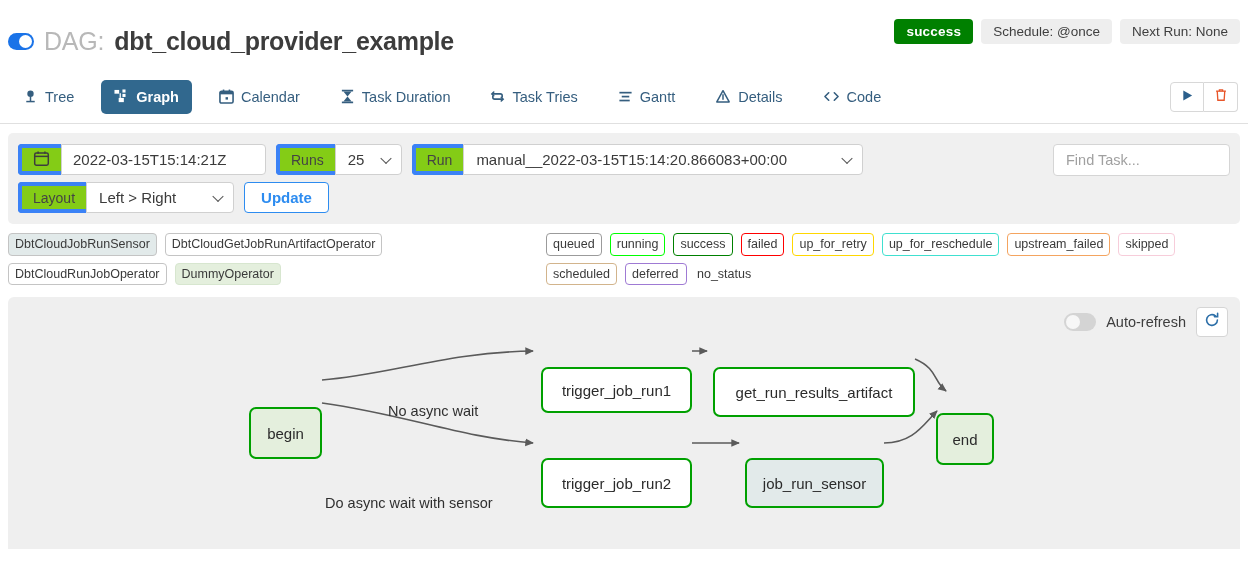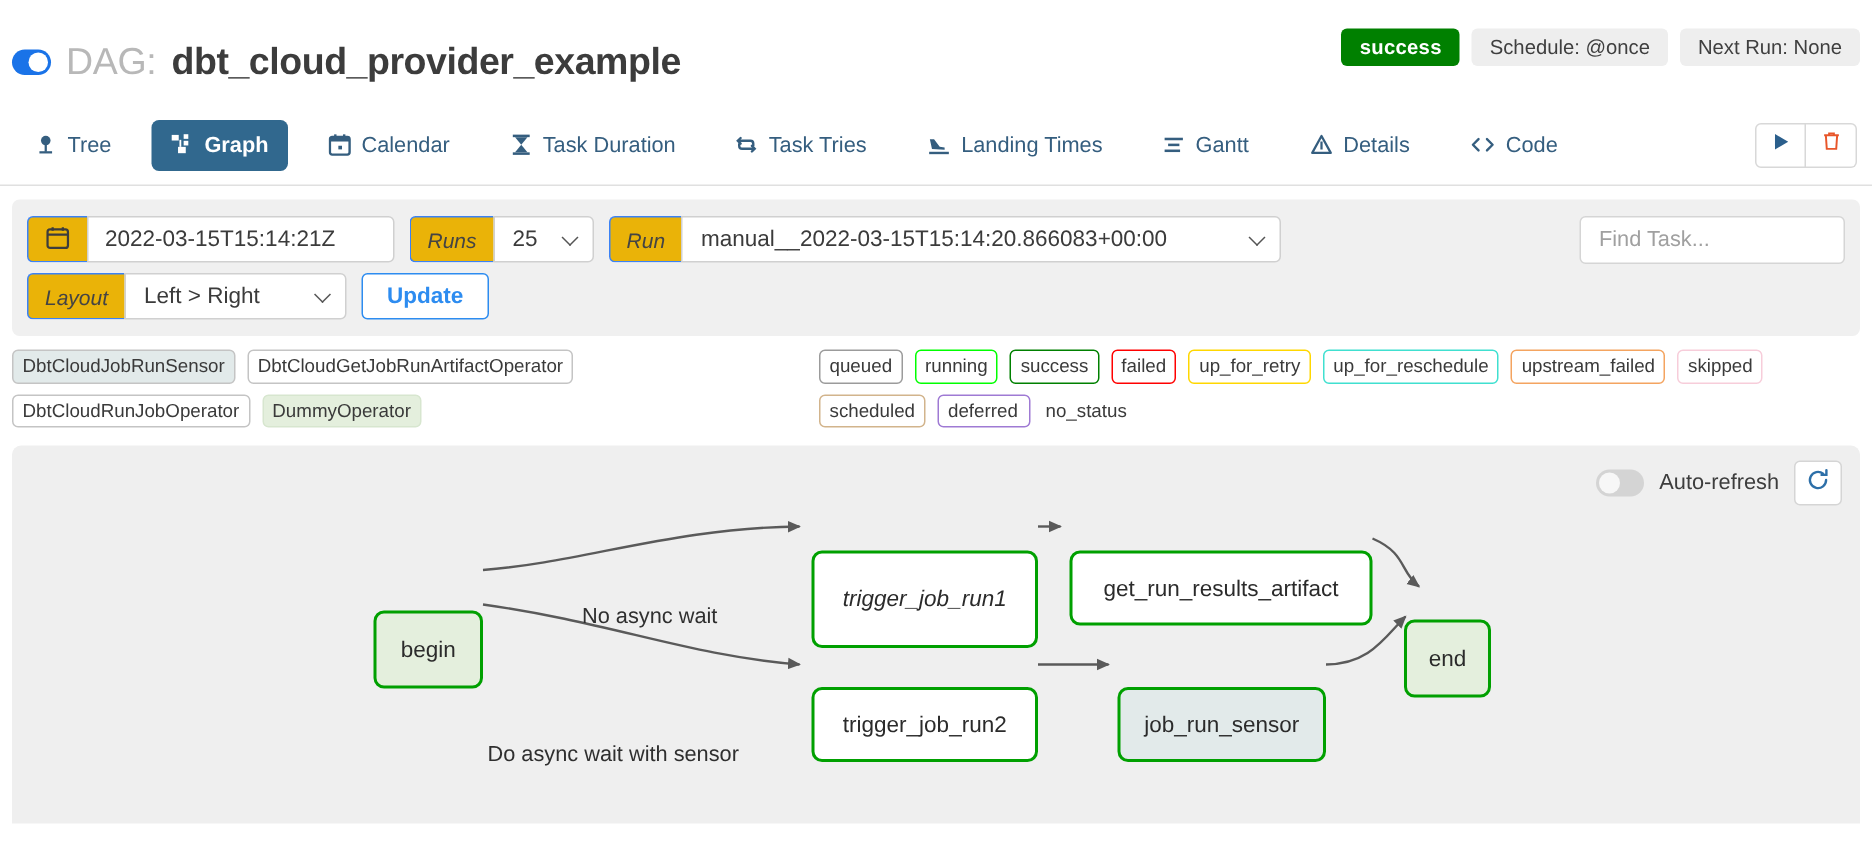--- a/index.html
+++ b/index.html
@@ -124,28 +124,27 @@
   }
   .filter-row {
     display: flex;
     align-items: center;
     position: relative;
   }
   .filter-row + .filter-row { margin-top: 7px; }
 
   .input-group { display: flex; align-items: stretch; }
   .ig-addon {
-    background: #eab308;
-    border: 1px solid #3b82f6;
+    background: #84cc16;
+    border: 4px solid #3b82f6;
     display: flex; align-items: center; justify-content: center;
     padding: 0 11px;
     font-size: 14px;
     color: #444;
     white-space: nowrap;
-    font-style: italic;
   }
   .ig-addon.left  { border-radius: 4px 0 0 4px; border-right: none; }
   .ig-field {
     background: #ffffff;
     border: 1px solid #d0d0d0;
     padding: 6px 11px;
     font-size: 15px;
     color: #3b3b3b;
     display: flex; align-items: center;
     white-space: nowrap;
@@ -359,29 +358,20 @@
       <svg width="15" height="15" viewBox="0 0 16 16" fill="none" stroke="currentColor" stroke-width="1.7">
           <path d="M2.2 5.2 H11 a2 2 0 0 1 2 2 V9"></path>
           <path d="M13.8 10.8 H5 a2 2 0 0 1 -2 -2 V7"></path>
           <path d="M4 3.2 L2 5.2 L4 7.2" stroke-linecap="round"></path>
           <path d="M12 12.8 L14 10.8 L12 8.8" stroke-linecap="round"></path>
         </svg>
     </span>
     <span>Task Tries</span>
   </div>
 
-  <div class="tab">
-    <span>
-      <svg width="16" height="15" viewBox="0 0 16 16">
-          <path d="M1.5 4 L4.5 4 L8.5 9.5 L12 10 L12 11.6 L3 11 Z" fill="currentColor"></path>
-          <rect x="1" y="13" width="14" height="1.7" fill="currentColor"></rect>
-        </svg>
-    </span>
-    <span>Landing Times</span>
-  </div>
 
   <div class="tab">
     <span>
       <svg width="15" height="15" viewBox="0 0 16 16">
           <rect x="1.5" y="3" width="13" height="1.8" fill="currentColor"></rect>
           <rect x="4" y="7.2" width="8" height="1.8" fill="currentColor"></rect>
           <rect x="1.5" y="11.4" width="11" height="1.8" fill="currentColor"></rect>
         </svg>
     </span>
     <span>Gantt</span>
@@ -518,21 +508,21 @@
       <path d="M 314 106 C 400 118, 450 140, 525 146"></path>
       <path d="M 684 54 L 699 54"></path>
       <path d="M 684 146 L 731 146"></path>
       <path d="M 907 62 C 930 72, 925 84, 938 94"></path>
       <path d="M 876 146 C 905 146, 915 128, 929 114"></path>
     </g>
   </svg>
 
   <div class="graph-nodes">
       <div class="node" style="left: 241px; top: 110px; width: 73px; height: 52px; background: rgb(228, 239, 221); border-color: rgb(0, 160, 0);">begin</div>
-      <div class="node" style="left: 533px; top: 70px; width: 151px; height: 65px; background: rgb(255, 255, 255); border-color: rgb(0, 160, 0); font-style: italic;">trigger_job_run1</div>
+      <div class="node" style="left: 533px; top: 70px; width: 151px; height: 46px; background: rgb(255, 255, 255); border-color: rgb(0, 160, 0);">trigger_job_run1</div>
       <div class="node" style="left: 705px; top: 70px; width: 202px; height: 50px; background: rgb(255, 255, 255); border-color: rgb(0, 160, 0);">get_run_results_artifact</div>
       <div class="node" style="left: 533px; top: 161px; width: 151px; height: 50px; background: rgb(255, 255, 255); border-color: rgb(0, 160, 0);">trigger_job_run2</div>
       <div class="node" style="left: 737px; top: 161px; width: 139px; height: 50px; background: rgb(226, 234, 234); border-color: rgb(0, 160, 0);">job_run_sensor</div>
       <div class="node" style="left: 928px; top: 116px; width: 58px; height: 52px; background: rgb(228, 239, 221); border-color: rgb(0, 160, 0);">end</div>
     </div>
   <div class="graph-edge-labels">
       <div class="edge-label" style="left: 380px; top: 106px;">No async wait</div>
       <div class="edge-label" style="left: 317px; top: 198px;">Do async wait with sensor</div>
     </div>
 </div>

